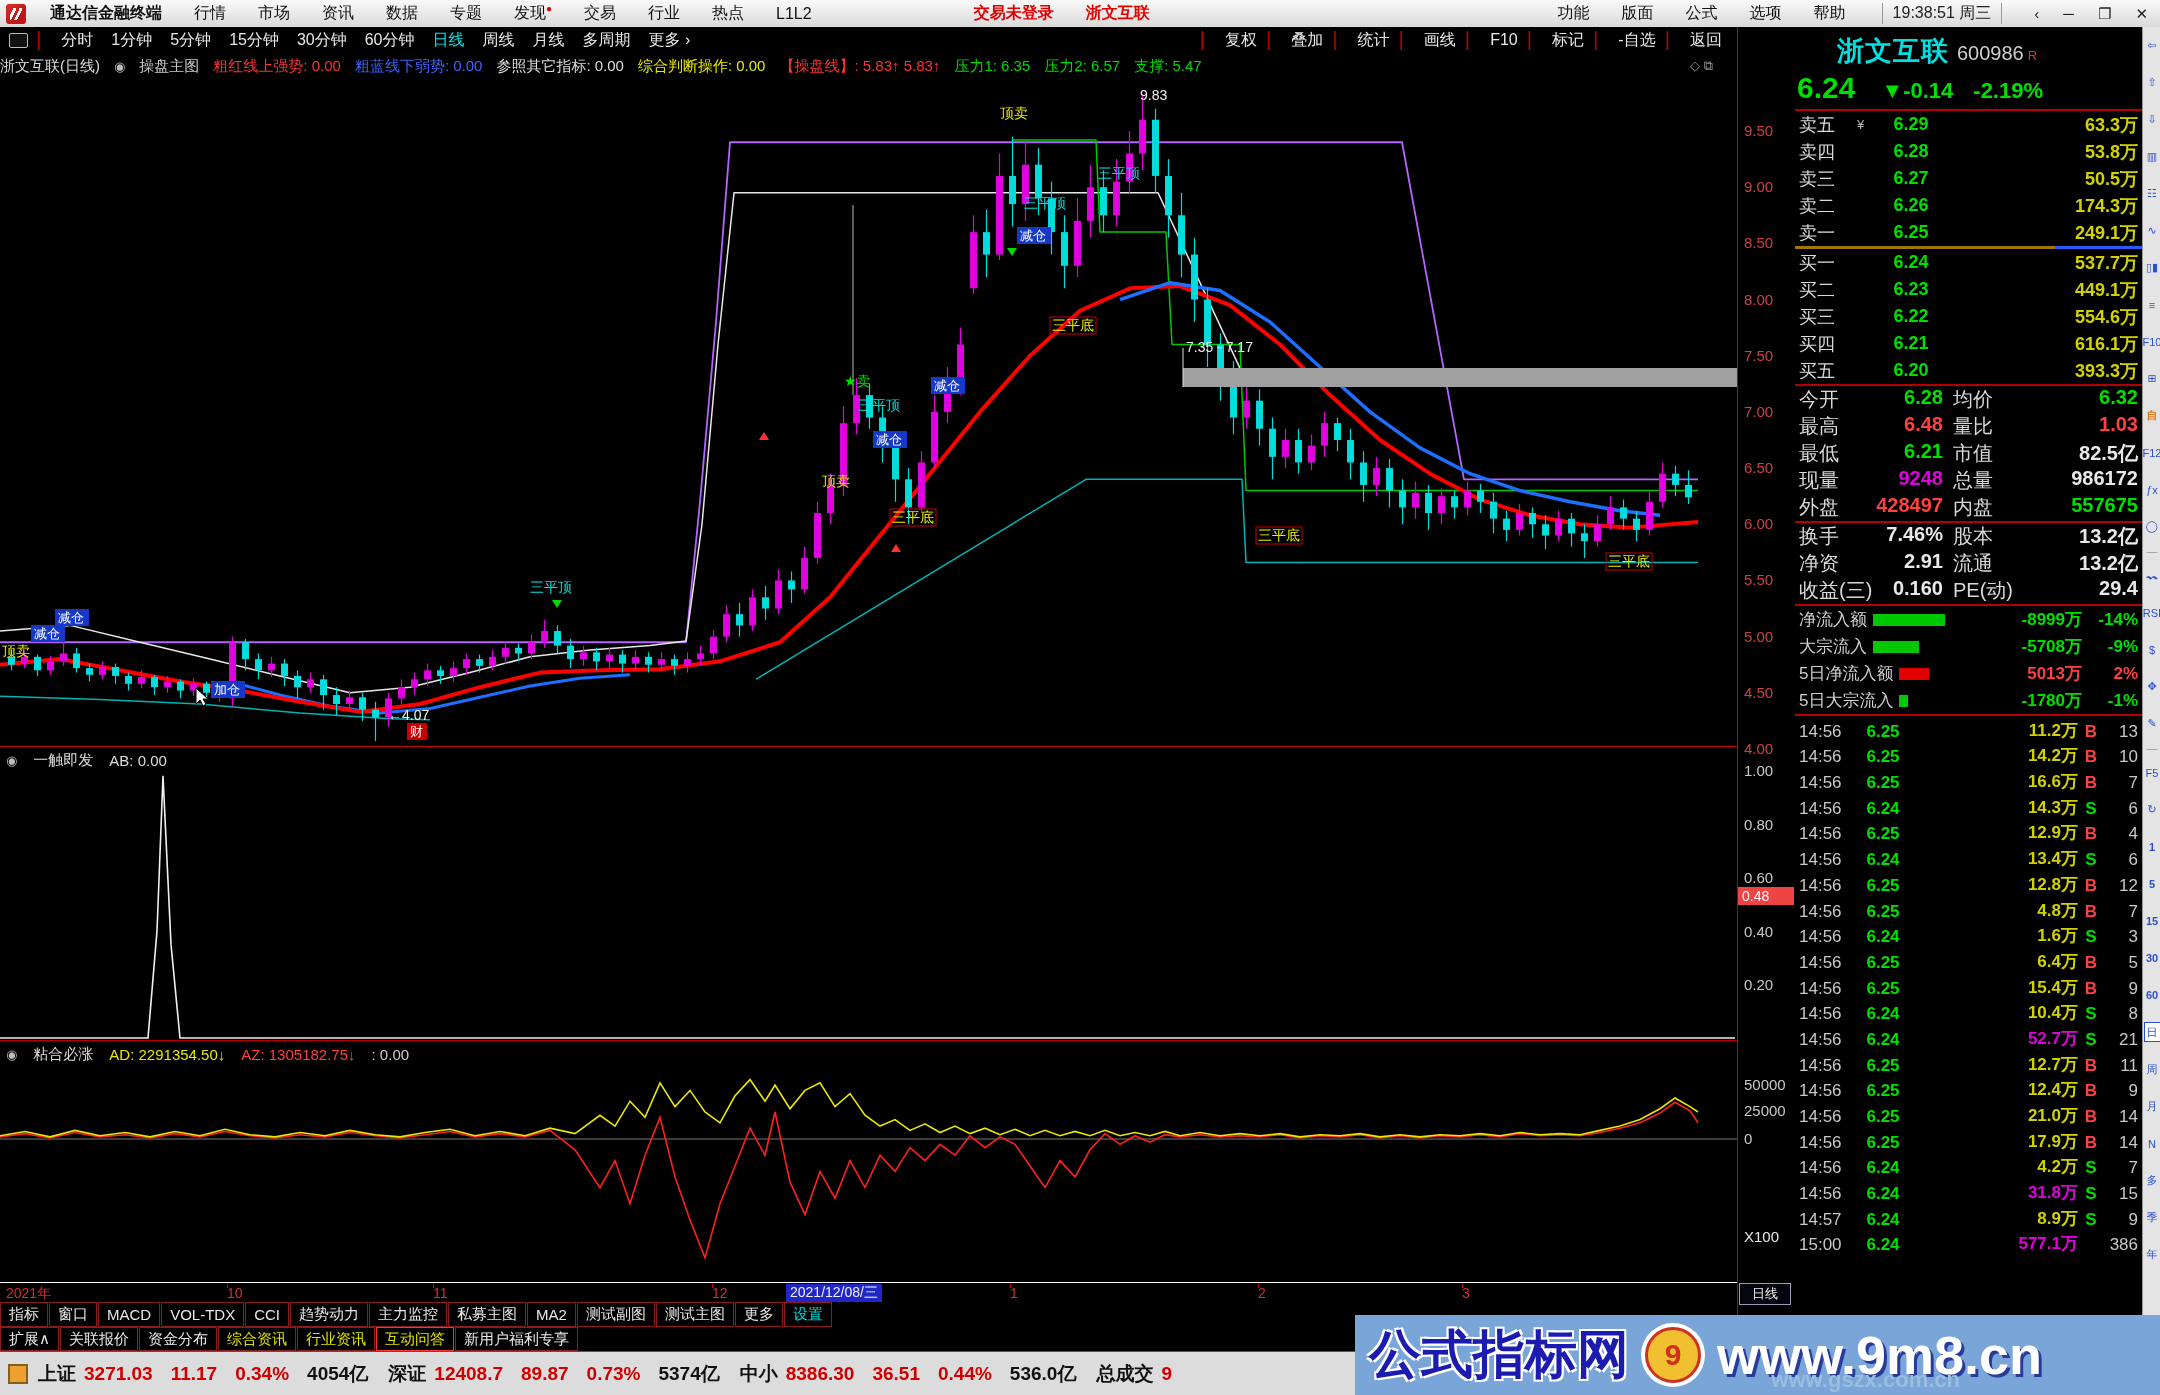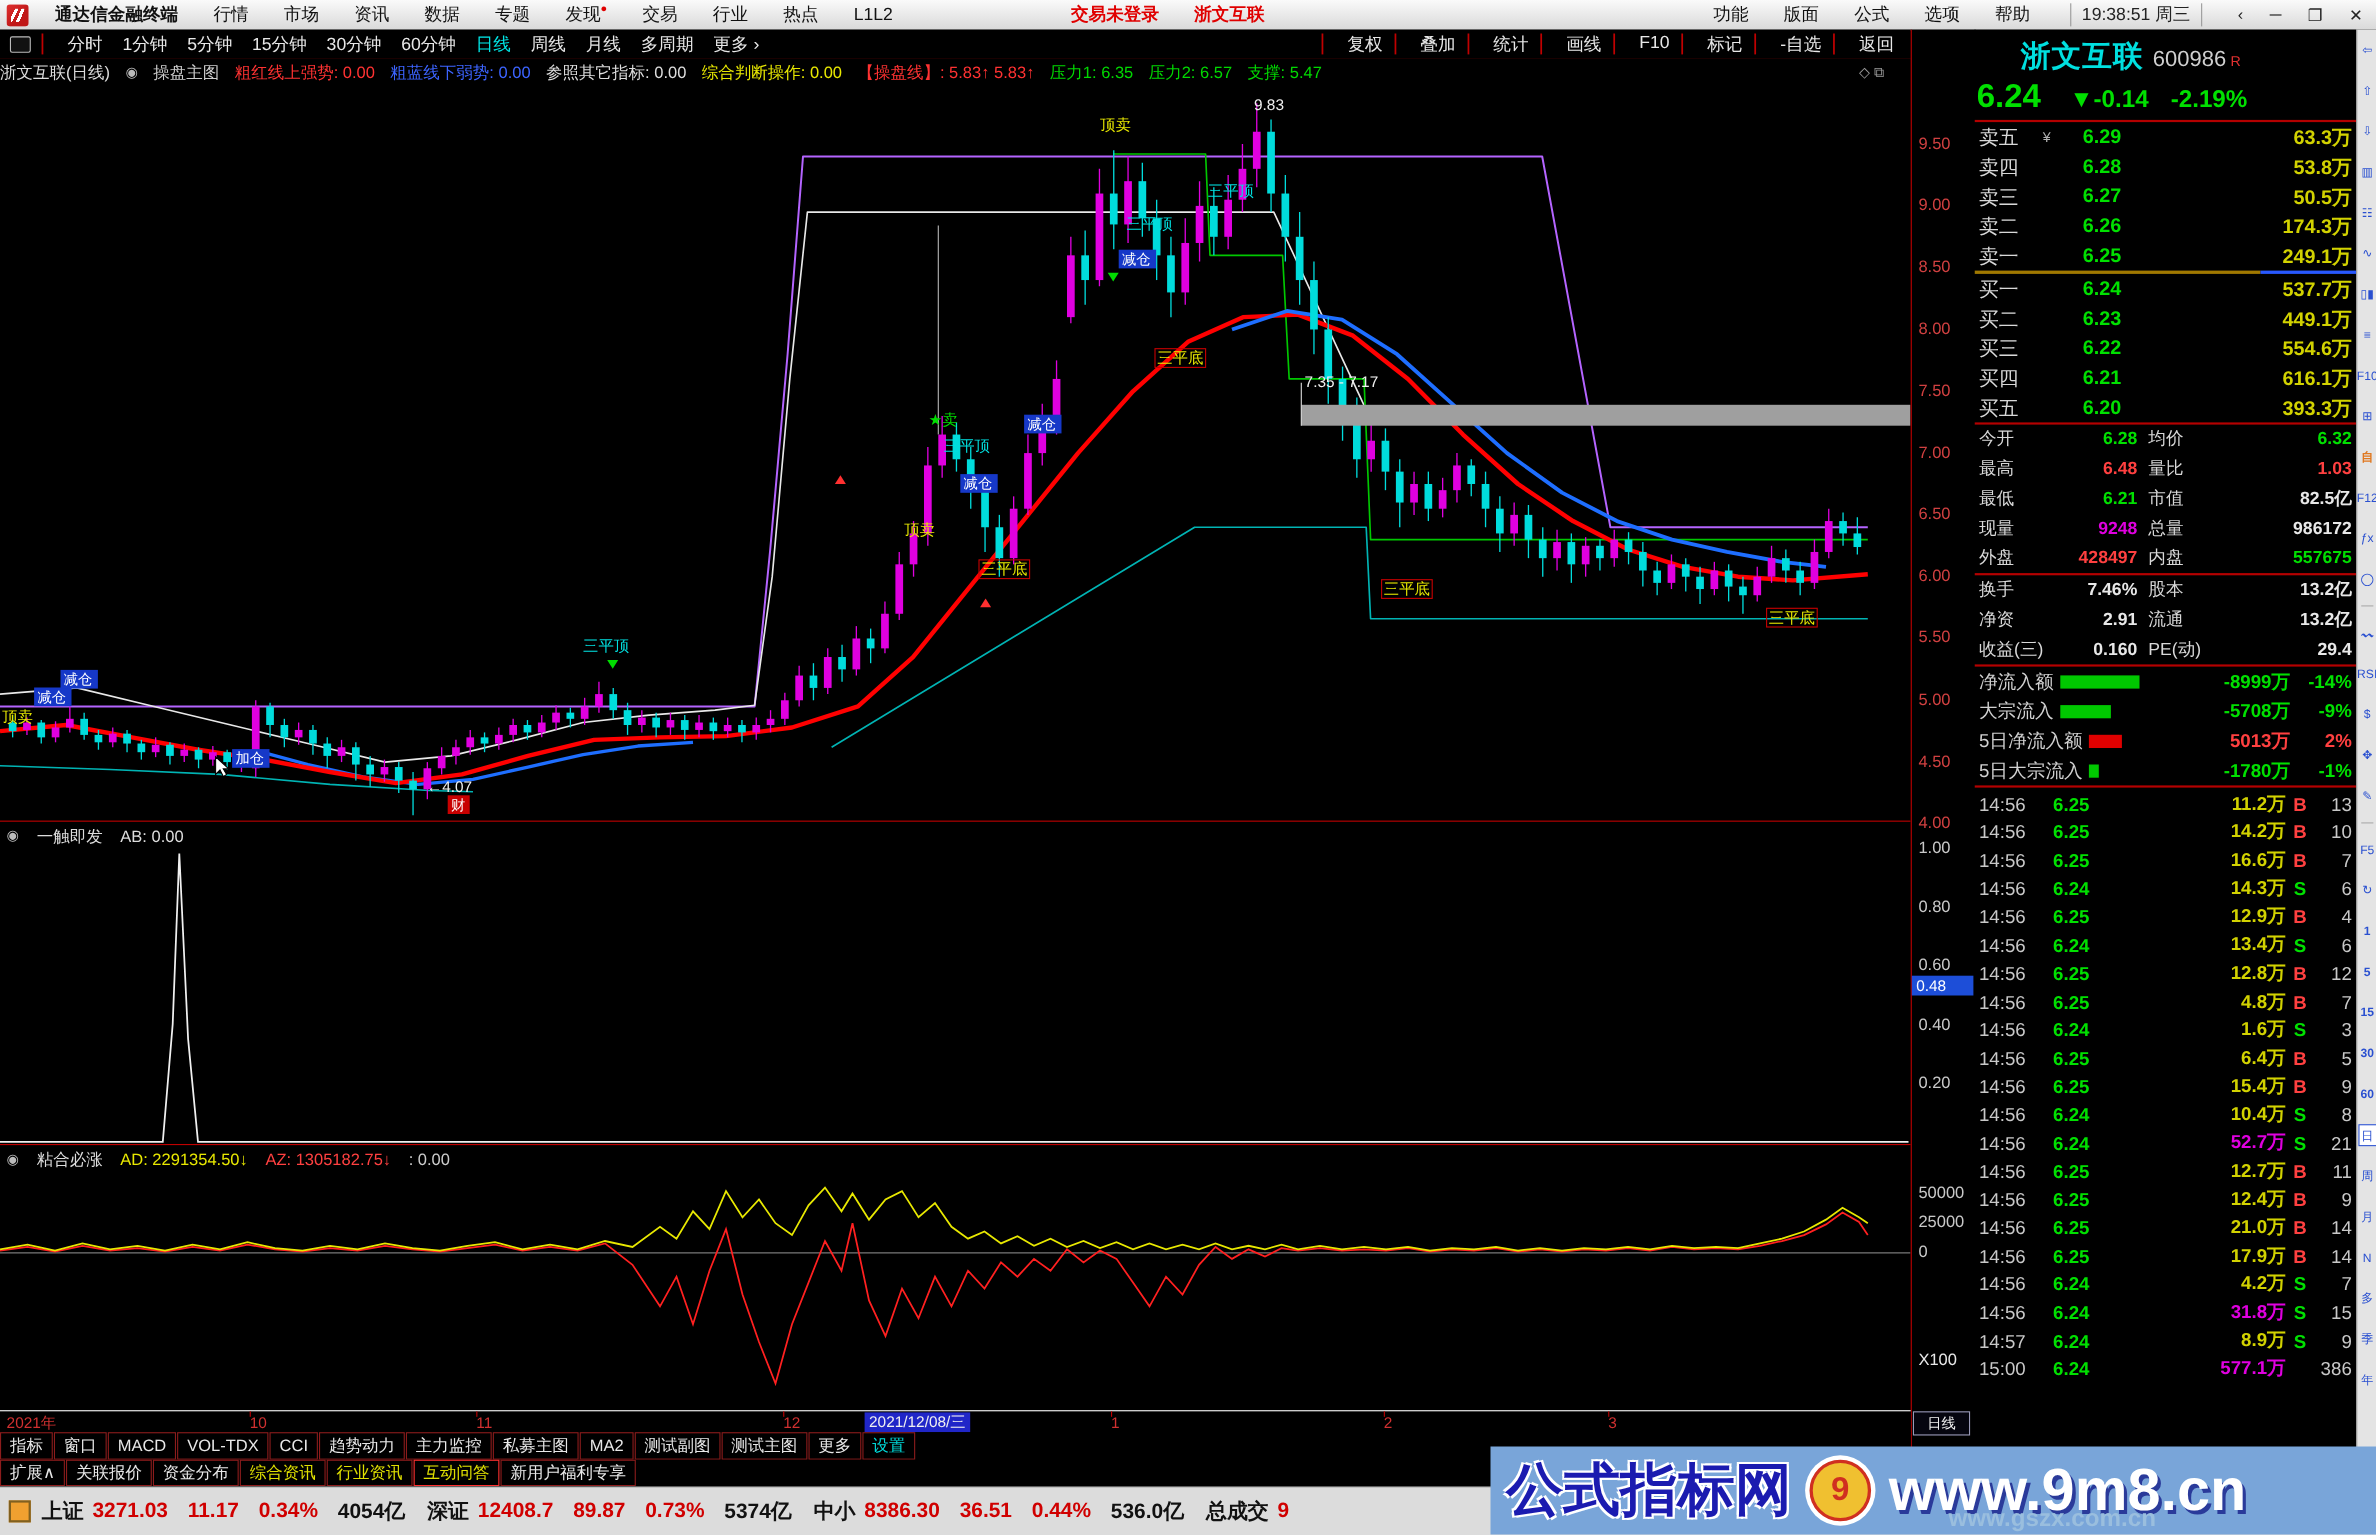--- a/index.html
+++ b/index.html
@@ -39,21 +39,21 @@
   #ab-header{left:6px;top:750px;height:20px;display:flex;align-items:center;font-size:15px;color:#ddd;z-index:3;}
   #ab-header span{margin-right:16px;}
   #ad-header{left:6px;top:1044px;height:20px;display:flex;align-items:center;font-size:15px;color:#ddd;z-index:3;}
   #ad-header span{margin-right:16px;}
   .panel-icon{color:#bbb;margin-right:6px;font-size:13px;}
   
   #axis-strip{left:1737px;top:27px;width:58px;height:1324px;background:#000;border-left:1px solid #c00000;}
   .ax-label{position:absolute;left:0;width:54px;text-align:left;padding-left:6px;font-size:15px;color:#d04040;}
   .ax-label.gray{color:#c8c8c8;}
   .ax-label.white{color:#e8e8e8;}
-  .ax-marker{position:absolute;left:0;width:52px;background:#1d4ed8;color:#fff;font-size:14px;padding:1px 0 1px 4px;}
+  .ax-marker{position:absolute;left:0;width:52px;background:#ef4444;color:#fff;font-size:14px;padding:1px 0 1px 4px;}
   .ax-period{position:absolute;left:1px;width:50px;border:1px solid #9a9ab8;background:#05050f;color:#f0f0f0;
     font-size:13px;text-align:center;padding:1px 0;}
   
   #timeline{left:0;top:1282px;width:1737px;height:20px;background:#000;border-top:1px solid #ffffff;
     font-size:14px;color:#d03030;}
   .tl-item{position:absolute;top:2px;white-space:nowrap;}
   .tl-hl{position:absolute;top:1px;background:#2026c8;color:#f0f0f0;padding:0 4px;white-space:nowrap;}
   .tl-tick{position:absolute;top:0;width:1px;height:5px;background:#c00000;}
   
   #tabs1{left:0;top:1302px;width:1737px;height:25px;background:#000;display:flex;font-size:15px;}
@@ -81,21 +81,21 @@
   .q-pct{color:#00e000;font-size:22px;font-weight:bold;margin-left:20px;}
   .q-sep{height:2px;background:#b40000;}
   .q-divider{height:3px;display:flex;}
   .q-divider .dl{flex:3;background:#a07800;}
   .q-divider .dr{flex:1;background:#2858ff;}
   .lv-row{display:flex;align-items:center;height:27px;font-size:18px;padding:0 4px;}
   .lv-label{color:#d8d8d8;width:58px;}
   .lv-yen{color:#b0b0b0;font-size:13px;width:14px;}
   .lv-price{color:#00e000;font-weight:bold;width:80px;text-align:center;}
   .lv-vol{color:#d2d200;font-weight:bold;flex:1;text-align:right;}
-  .st-row{display:flex;align-items:center;height:27px;font-size:16px;padding:0 4px;}
+  .st-row{display:flex;align-items:flex-start;height:27px;font-size:20px;padding:0 4px;}
   .st-l{color:#d8d8d8;width:52px;white-space:nowrap;}
   .st-v{font-weight:bold;width:92px;text-align:right;white-space:nowrap;}
   .st-l2{color:#d8d8d8;width:64px;margin-left:10px;white-space:nowrap;}
   .st-v2{font-weight:bold;flex:1;text-align:right;white-space:nowrap;}
   .fl-row{display:flex;align-items:center;height:27px;font-size:17px;padding:0 4px;}
   .fl-label{color:#d0d0d0;white-space:nowrap;}
   .fl-bar{height:12px;margin-left:6px;}
   .fl-val{font-weight:bold;margin-left:auto;}
   .fl-pct{font-weight:bold;width:56px;text-align:right;}
   .tk-row{display:flex;align-items:flex-end;height:25.7px;font-size:17px;padding:0 4px;}

